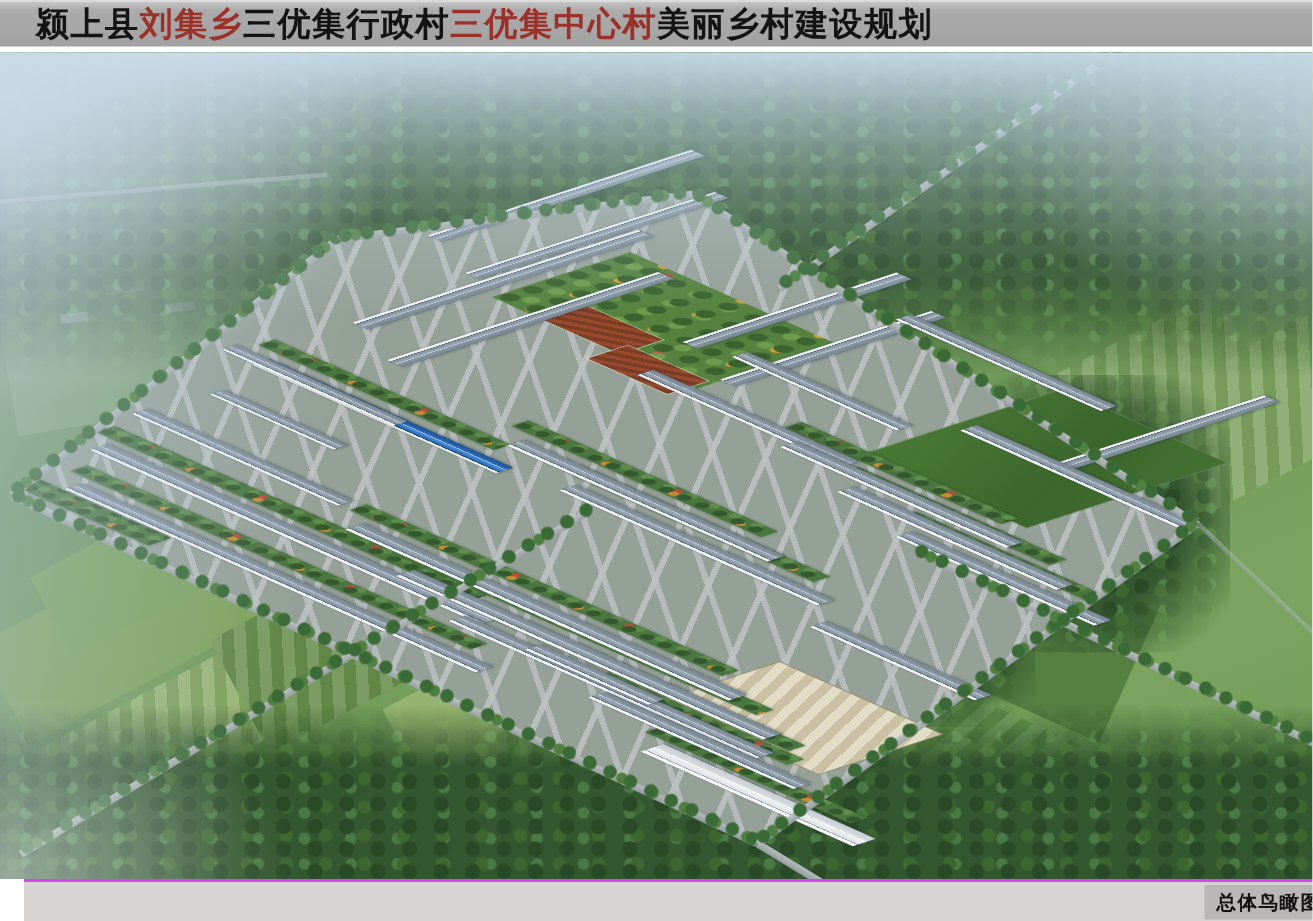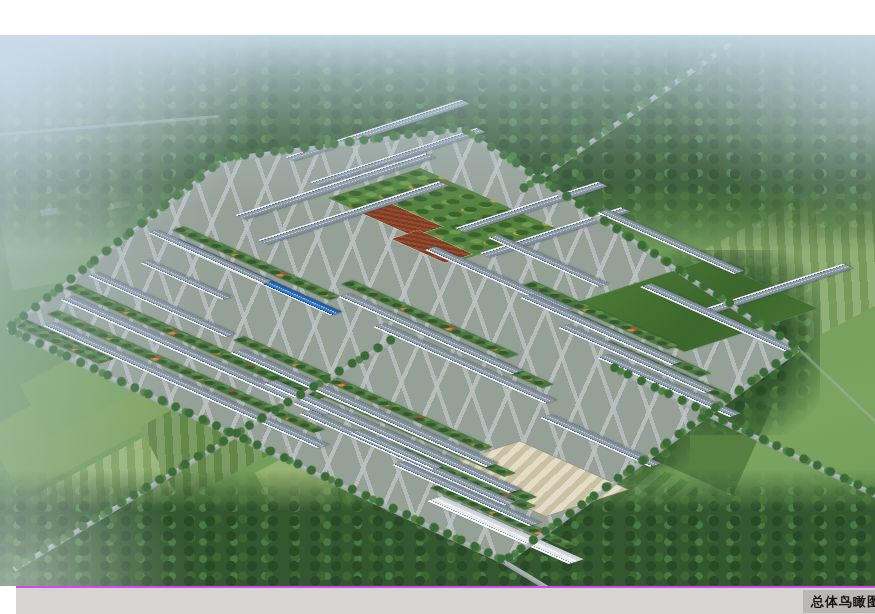--- a/index.html
+++ b/index.html
@@ -83,20 +83,25 @@
   #footer-box{position:absolute;right:2px;top:2px;width:86px;height:23px;
     background:var(--c-footer_box_bg,#b9b8b5);
     display:flex;align-items:center;justify-content:center;
     font-size:13px;font-weight:bold;color:var(--c-footer_text,#141414);letter-spacing:1px;}
 </style>
 </head>
 <body>
 
 <div id="page">
 
+  <div id="title-bar">
+    <div id="title-text">
+      <span class="seg-black">颍上县</span><span class="seg-red">刘集乡</span><span class="seg-black">三优集行政村</span><span class="seg-red">三优集中心村</span><span class="seg-black">美丽乡村建设规划</span>
+    </div>
+  </div>
 
   <div id="scene">
     <div id="gen" style="position:absolute;left:0;top:0;width:875px;height:551px;">
         <div class="patch" style="left: -15px; top: 395px; width: 210px; height: 75px; transform: rotate(-28deg); opacity: 1; background-color: rgb(127, 163, 94);"></div>
         <div class="patch" style="left: 25px; top: 465px; width: 235px; height: 65px; transform: rotate(-28deg); opacity: 1; background-color: rgb(143, 174, 104); background-image: repeating-linear-gradient(115deg, rgba(255, 255, 255, 0.1) 0px, rgba(255, 255, 255, 0.1) 8px, rgba(20, 60, 10, 0.12) 8px, rgba(20, 60, 10, 0.12) 16px);"></div>
         <div class="patch" style="left: 140px; top: 392px; width: 205px; height: 85px; transform: rotate(-28deg); opacity: 1; background-color: rgb(108, 145, 80); background-image: repeating-linear-gradient(115deg, rgba(255, 255, 255, 0.1) 0px, rgba(255, 255, 255, 0.1) 8px, rgba(20, 60, 10, 0.12) 8px, rgba(20, 60, 10, 0.12) 16px);"></div>
         <div class="patch" style="left: 255px; top: 438px; width: 215px; height: 75px; transform: rotate(-28deg); opacity: 1; background-color: rgb(150, 180, 113);"></div>
         <div class="patch" style="left: 330px; top: 455px; width: 285px; height: 110px; transform: rotate(-28deg); opacity: 1; background-color: rgb(116, 161, 86); background-image: repeating-linear-gradient(115deg, rgba(255, 255, 255, 0.1) 0px, rgba(255, 255, 255, 0.1) 8px, rgba(20, 60, 10, 0.12) 8px, rgba(20, 60, 10, 0.12) 16px);"></div>
         <div class="patch" style="left: 560px; top: 390px; width: 420px; height: 185px; transform: rotate(24deg); opacity: 1; background-color: rgb(111, 158, 85); background-image: repeating-linear-gradient(115deg, rgba(255, 255, 255, 0.1) 0px, rgba(255, 255, 255, 0.1) 8px, rgba(20, 60, 10, 0.12) 8px, rgba(20, 60, 10, 0.12) 16px);"></div>
         <div class="patch" style="left: 690px; top: 222px; width: 235px; height: 130px; transform: rotate(-28deg); opacity: 1; background-color: rgb(133, 167, 104); background-image: repeating-linear-gradient(115deg, rgba(255, 255, 255, 0.1) 0px, rgba(255, 255, 255, 0.1) 8px, rgba(20, 60, 10, 0.12) 8px, rgba(20, 60, 10, 0.12) 16px);"></div>

